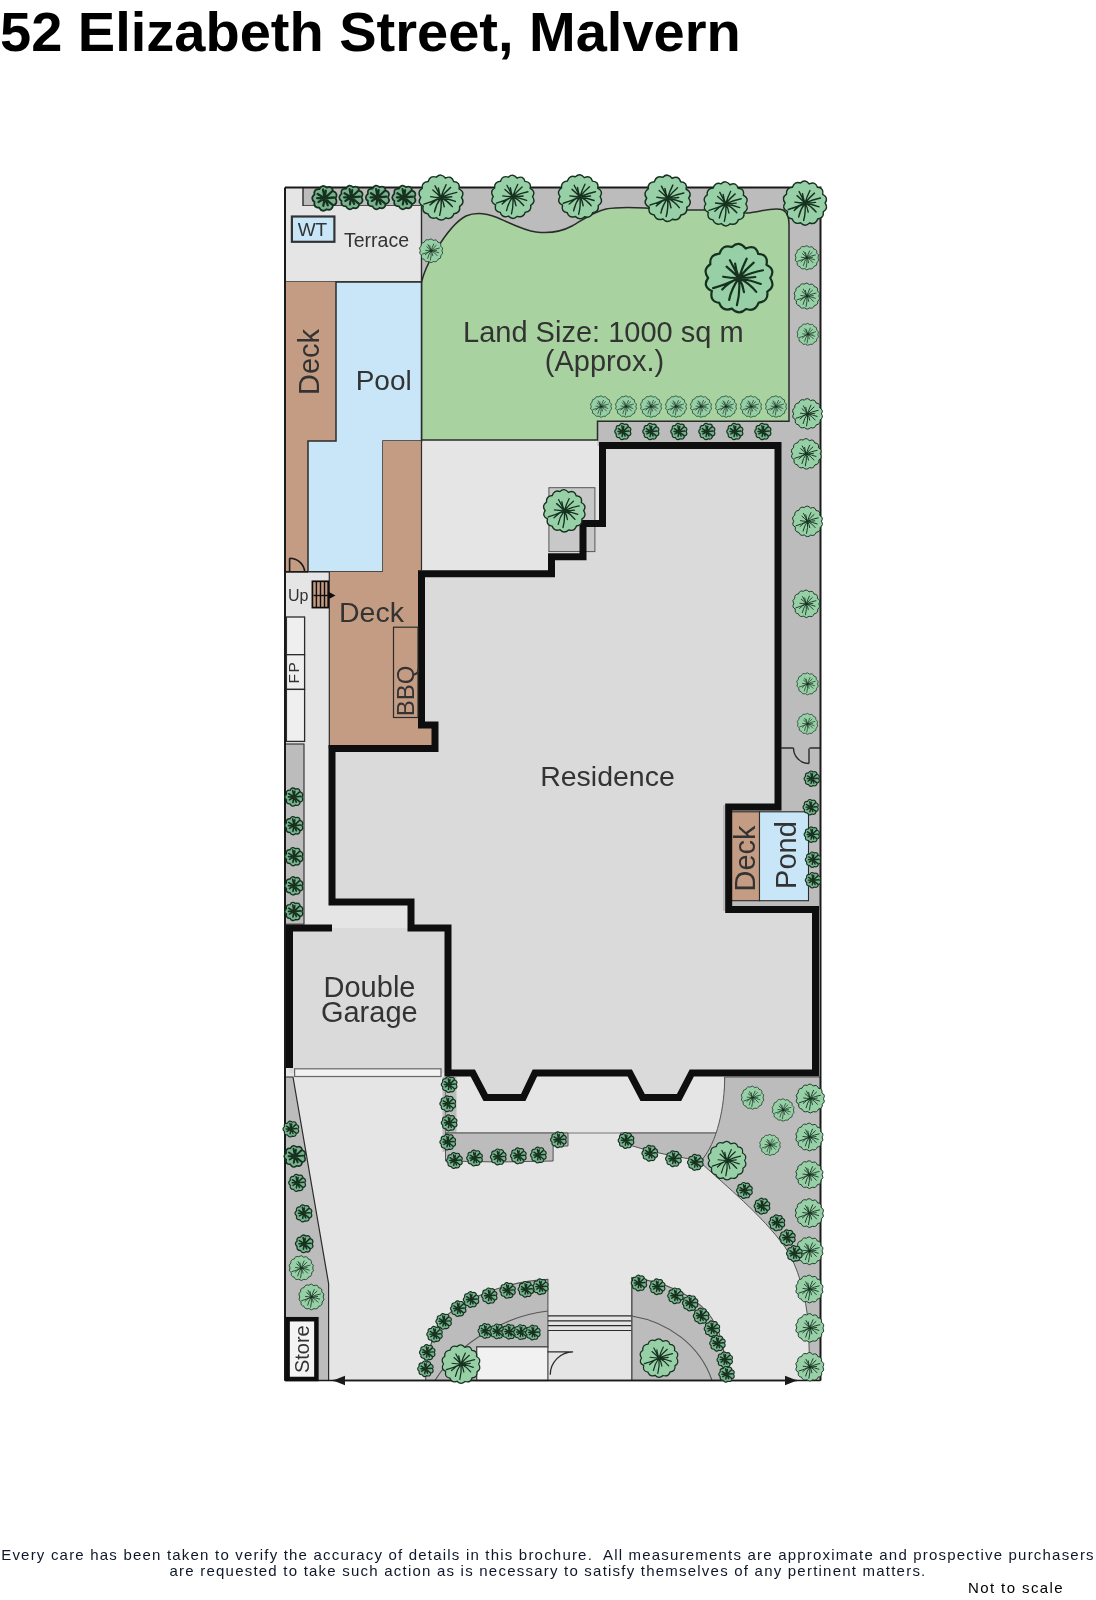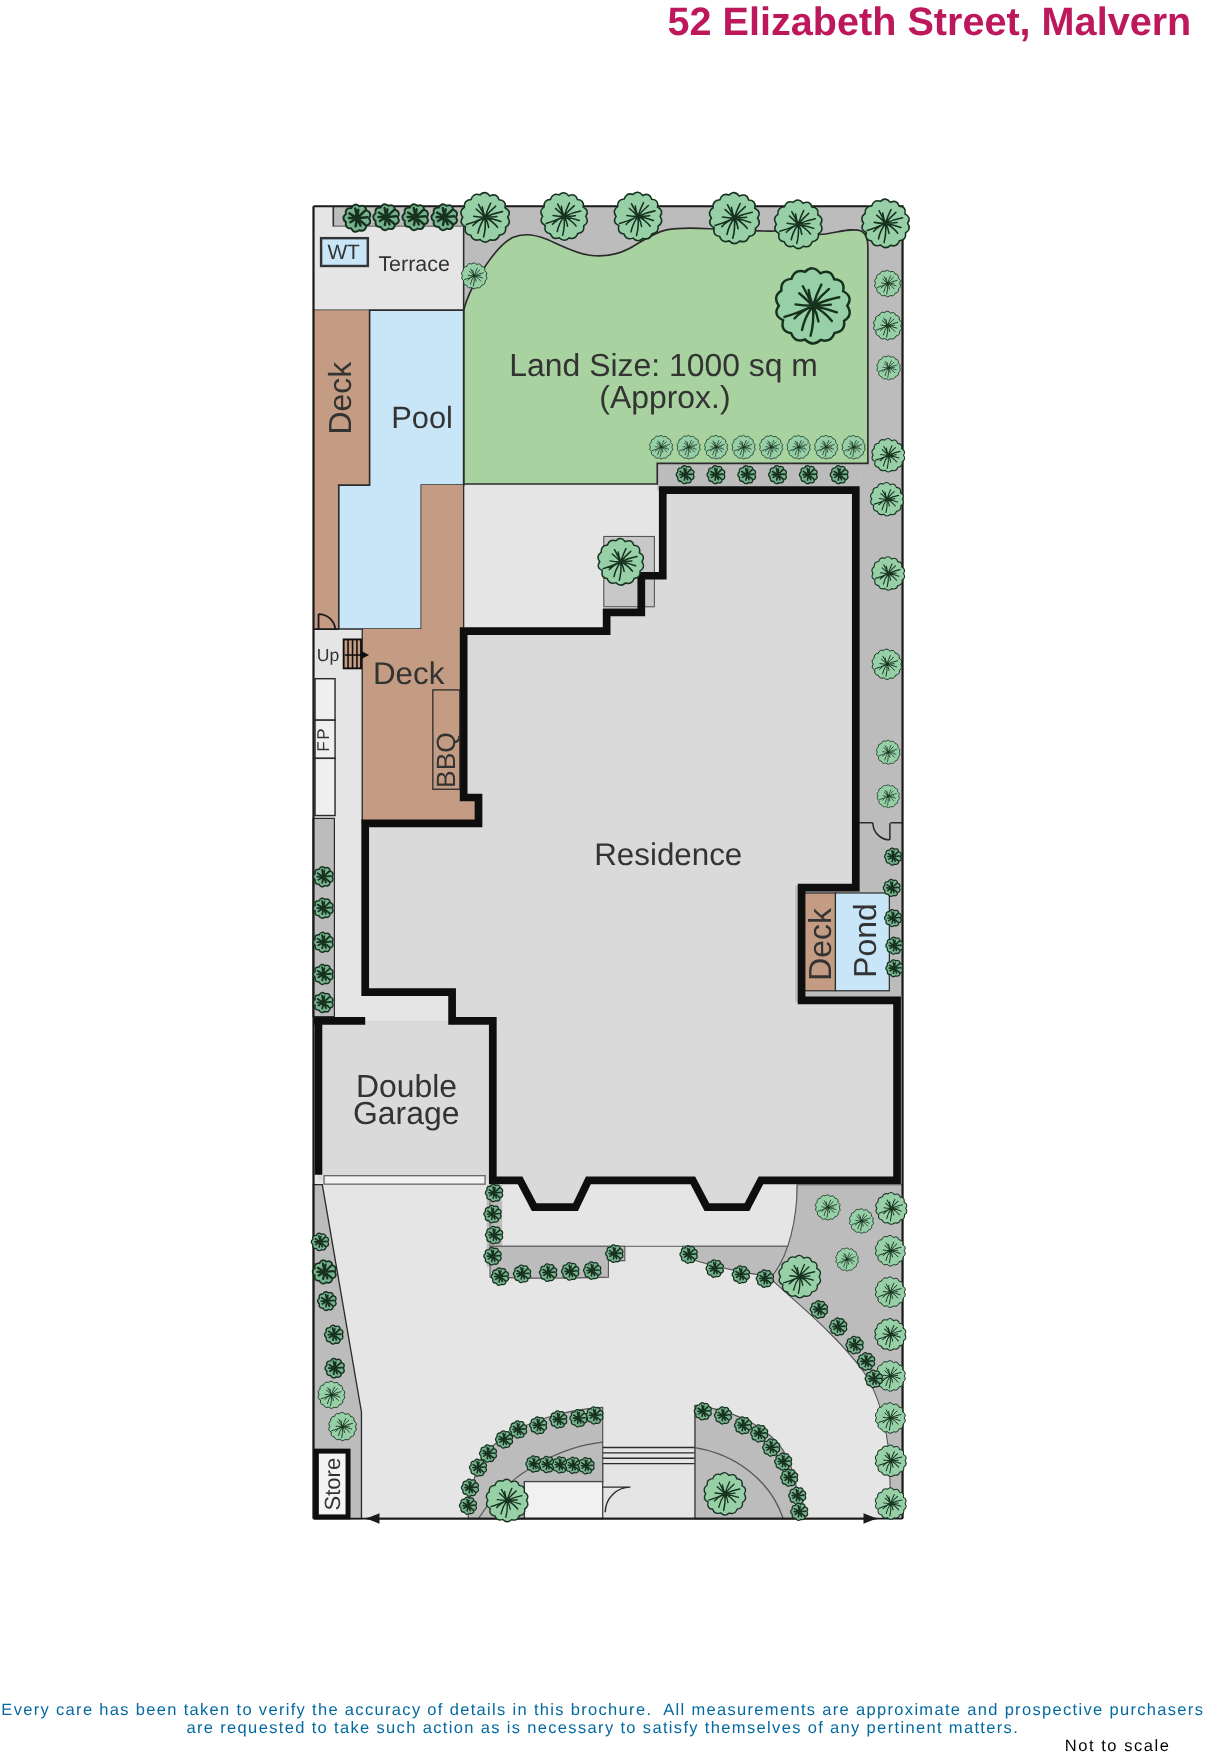--- a/index.html
+++ b/index.html
@@ -1,19 +1,19 @@
 <!DOCTYPE html>
 <html><head>
 <meta charset="utf-8">
 <style>
   html,body{margin:0;padding:0;background:#ffffff;width:1096px;height:1600px;overflow:hidden;}
   .wrap{position:relative;width:1096px;height:1600px;font-family:"Liberation Sans",sans-serif;}
-  .title{position:absolute;top:-1px;left:0;width:1083px;text-align:right;font-size:36px;font-weight:bold;
-         color:#be185d;}
-  .foot{position:absolute;left:0;width:1096px;text-align:center;font-size:15px;color:#0369a1;}
+  .title{position:absolute;top:-1px;left:0;width:1083px;text-align:left;font-size:56px;font-weight:bold;
+         color:#000000;}
+  .foot{position:absolute;left:0;width:1096px;text-align:center;font-size:15px;color:#0f172a;}
   .nts{position:absolute;font-size:15px;color:#000000;letter-spacing:1.4px;}
 </style>
 </head>
 <body>
 <div class="wrap">
 
 <div class="title">52 Elizabeth Street, Malvern</div>
 <svg width="1096" height="1600" viewBox="0 0 1096 1600" style="position:absolute;top:0;left:0">
 <defs>
   <g id="treeA">

